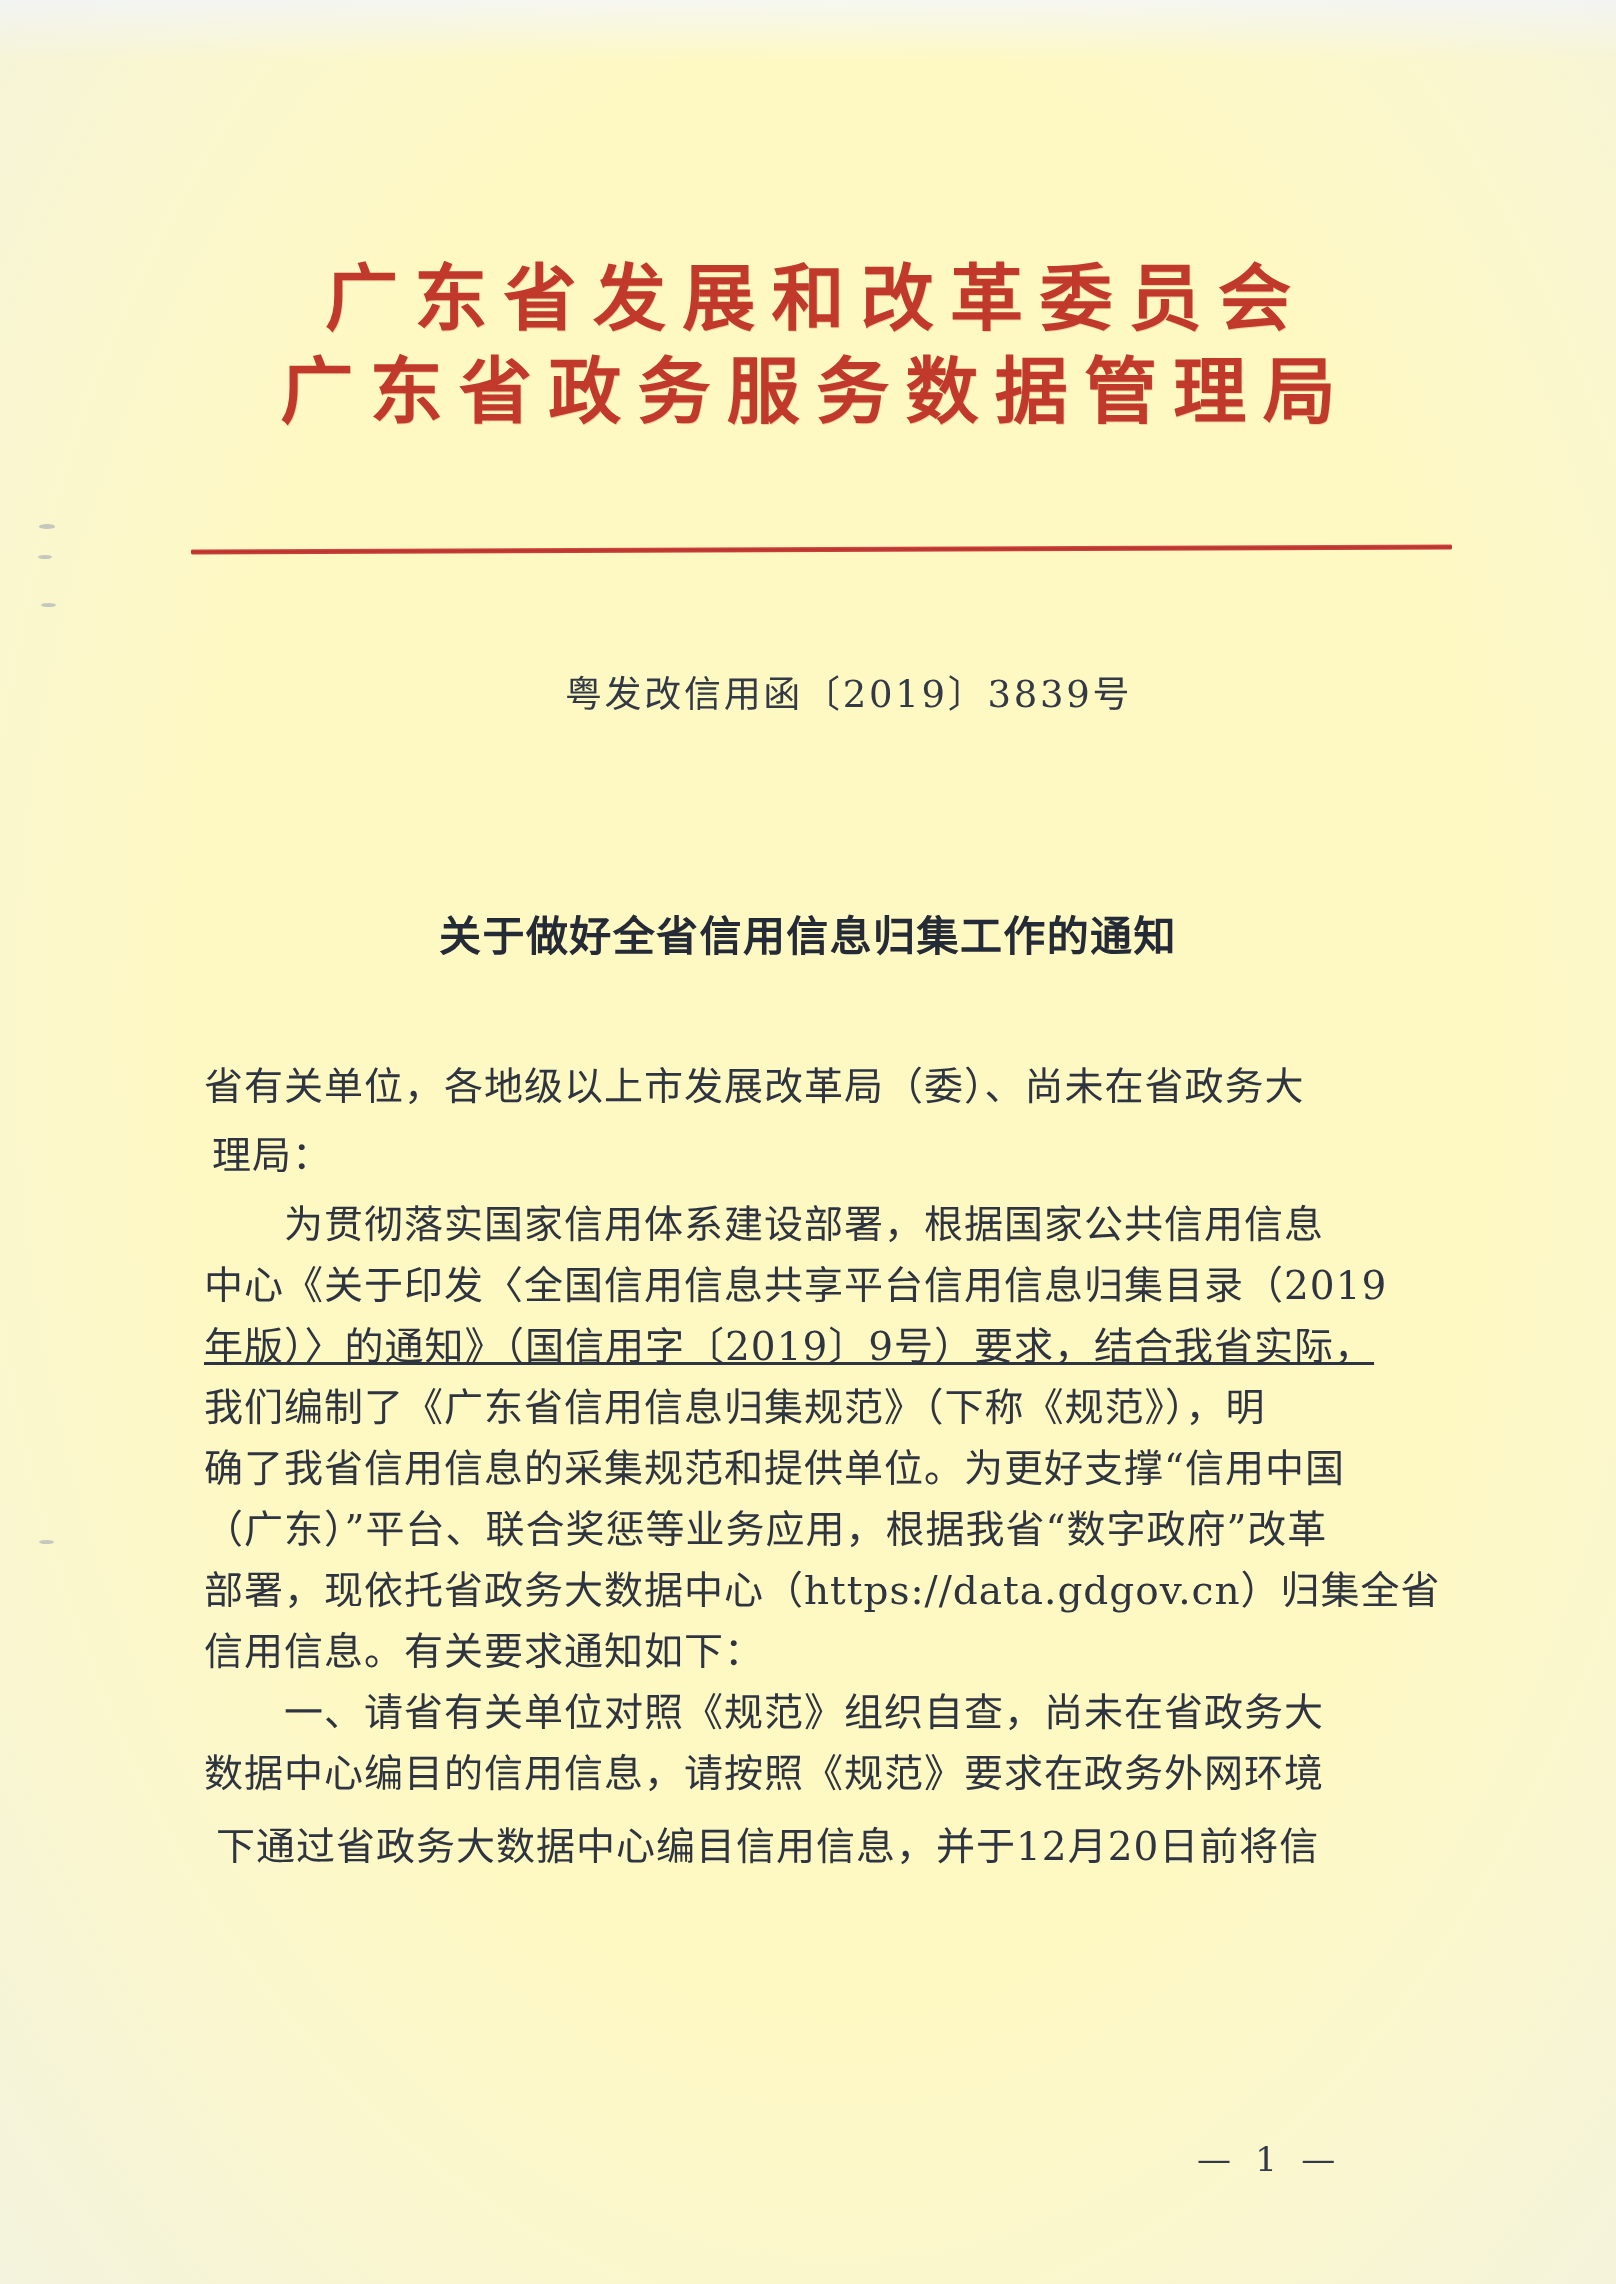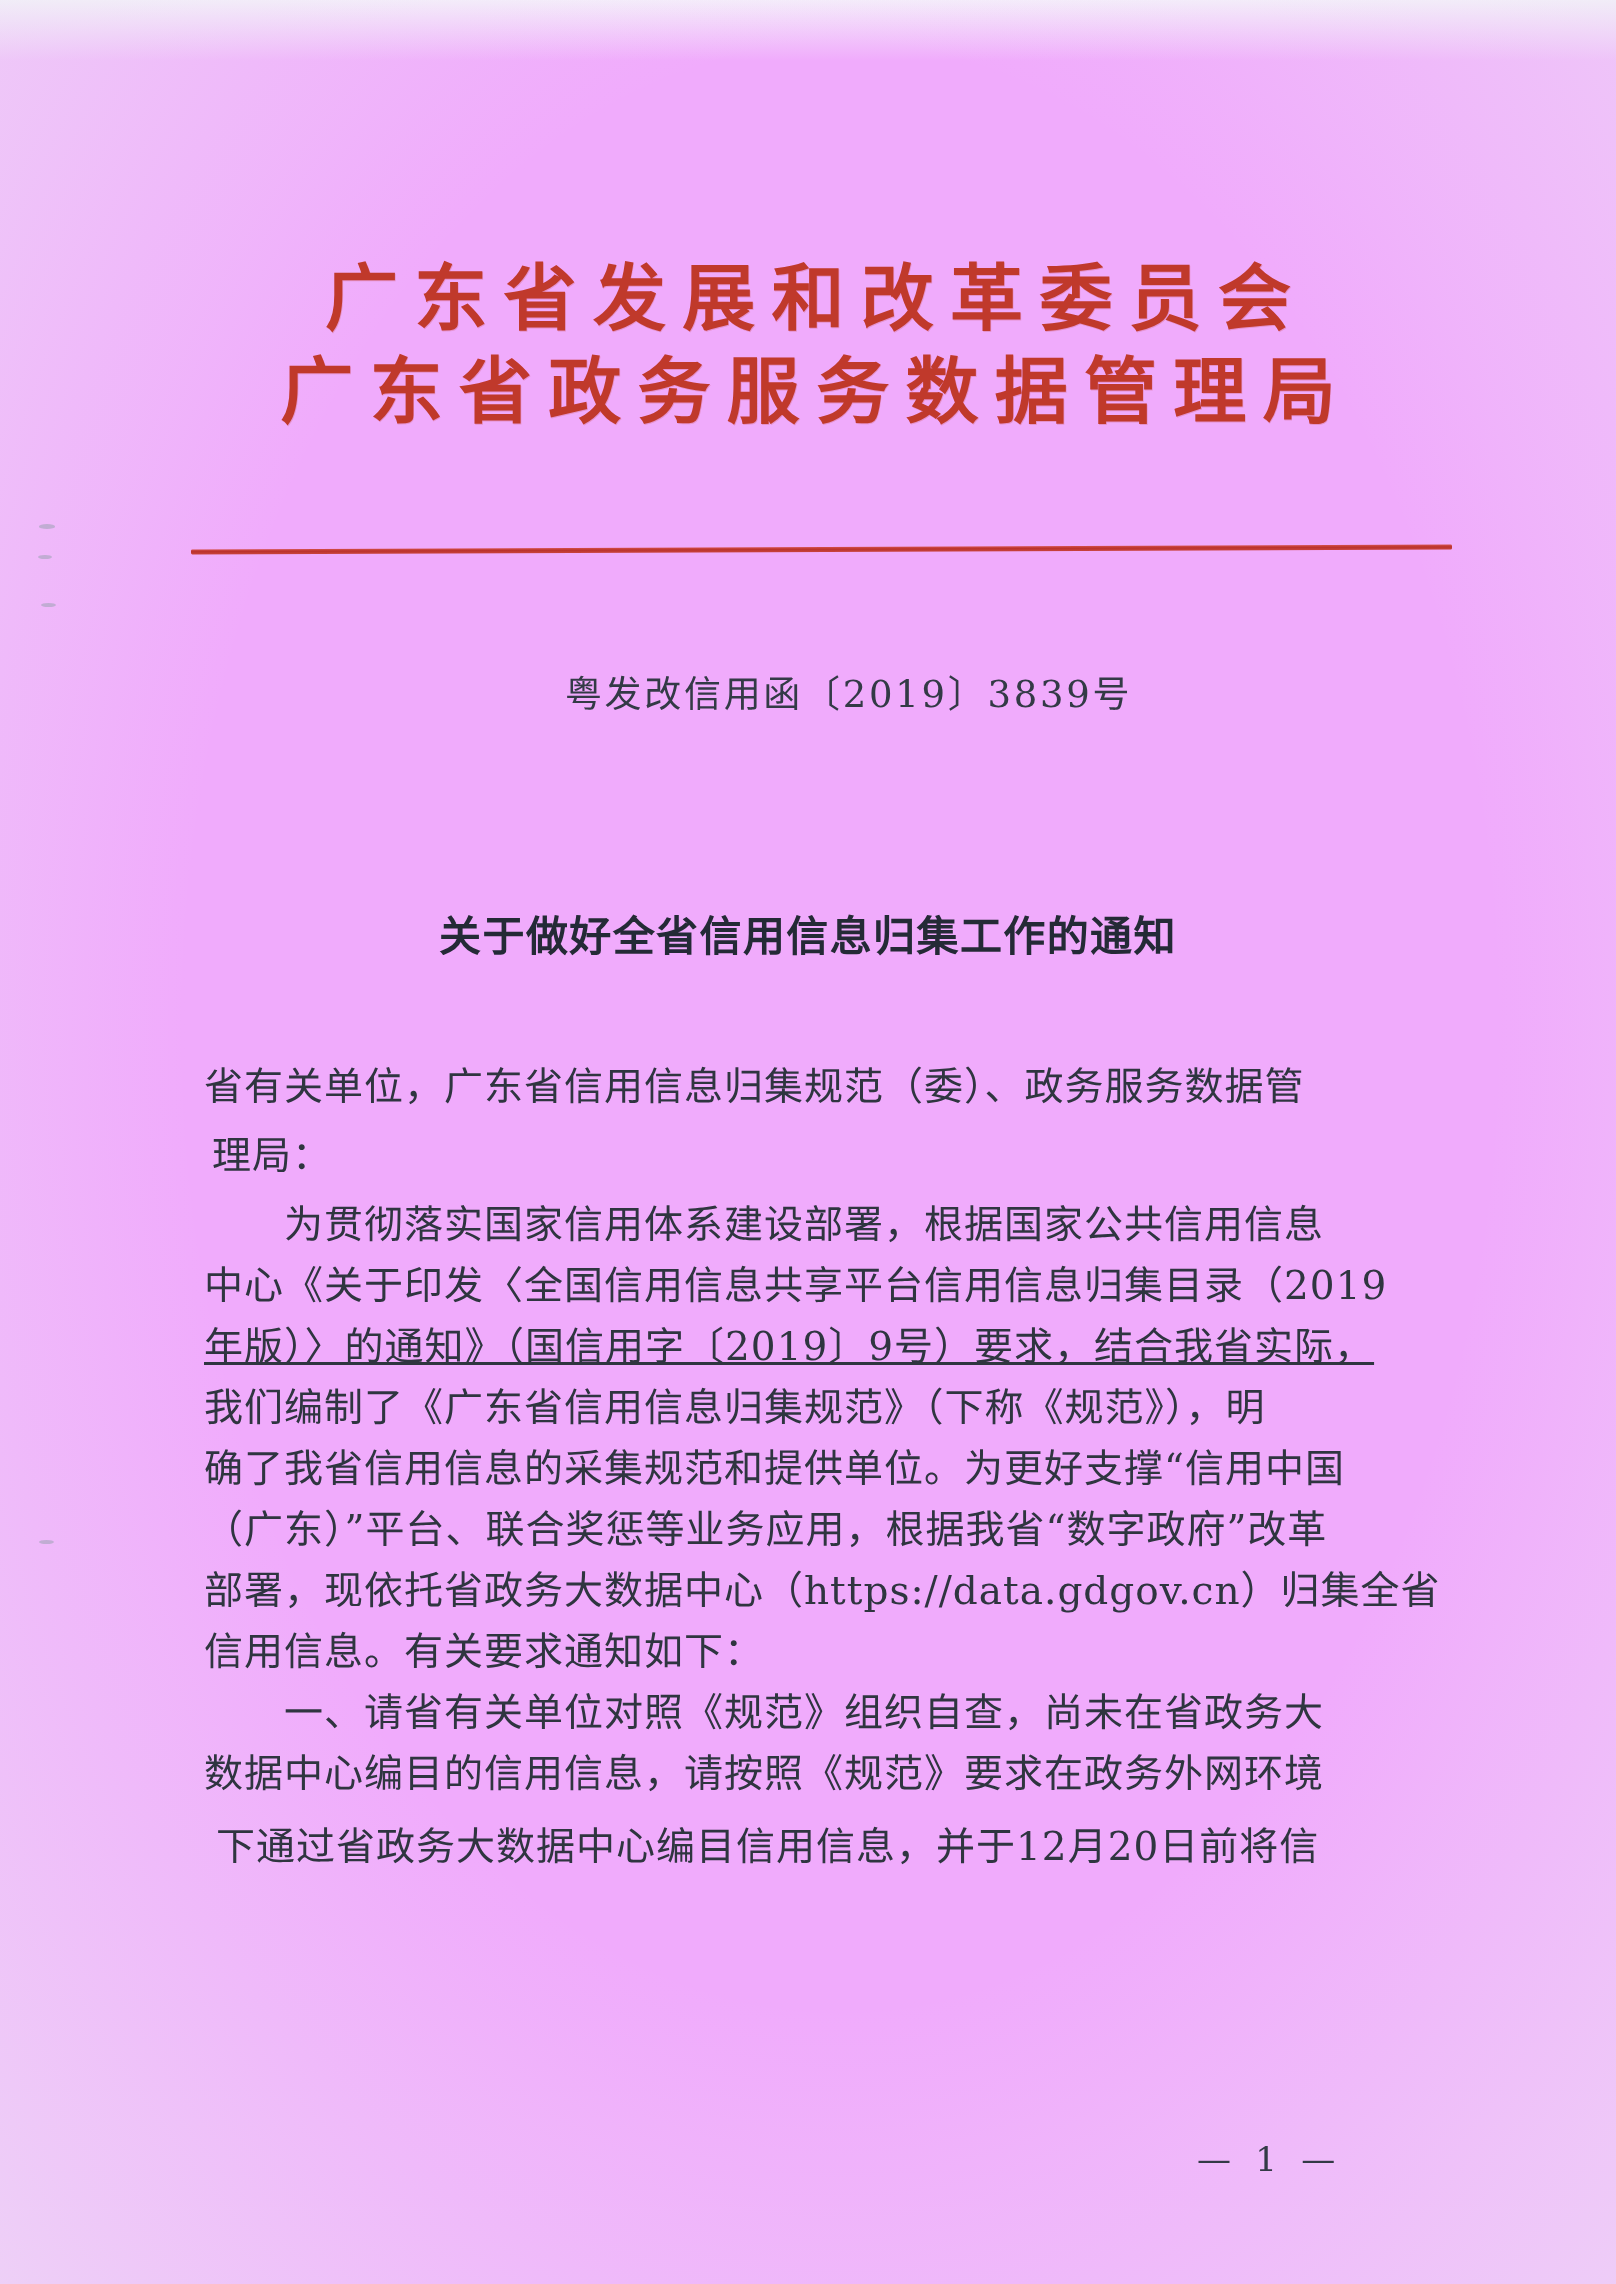--- a/index.html
+++ b/index.html
@@ -9,21 +9,21 @@
     background: #ffffff;
   }
   body {
     font-family: "DejaVu Serif", "Liberation Serif", serif;
   }
 
   .page {
     position: relative;
     width: 1616px;
     height: 2284px;
-    background: #f0abfc;
+    background: #fef9c3;
     overflow: hidden;
     box-sizing: border-box;
   }
 
   
   .scan-tint {
     position: absolute;
     inset: 0;
     pointer-events: none;
     background:
@@ -152,21 +152,21 @@
     <div class="org-line">广东省政务服务数据管理局</div>
   </header>
 
   <div class="red-rule"></div>
 
   <div class="doc-number">粤发改信用函〔2019〕3839号</div>
 
   <h1 class="doc-title">关于做好全省信用信息归集工作的通知</h1>
 
   <section class="body-block">
-      <p class="body-line" style="margin: 0px;">省有关单位，广东省信用信息归集规范（委）、政务服务数据管</p>
+      <p class="body-line" style="margin: 0px;">省有关单位，各地级以上市发展改革局（委）、尚未在省政务大</p>
       <p class="body-line" style="margin: 8px;">理局：</p>
       <p class="body-line indent" style="margin: 0px;">为贯彻落实国家信用体系建设部署，根据国家公共信用信息</p>
       <p class="body-line" style="margin: 0px;">中心《关于印发〈全国信用信息共享平台信用信息归集目录（2019</p>
       <p class="body-line" style="margin: 0px; text-decoration: underline;">年版）〉的通知》（国信用字〔2019〕9号）要求，结合我省实际，</p>
       <p class="body-line" style="margin: 0px;">我们编制了《广东省信用信息归集规范》（下称《规范》），明</p>
       <p class="body-line" style="margin: 0px;">确了我省信用信息的采集规范和提供单位。为更好支撑“信用中国</p>
       <p class="body-line" style="margin: 0px;">（广东）”平台、联合奖惩等业务应用，根据我省“数字政府”改革</p>
       <p class="body-line" style="margin: 0px;">部署，现依托省政务大数据中心（https://data.gdgov.cn）归集全省</p>
       <p class="body-line" style="margin: 0px;">信用信息。有关要求通知如下：</p>
       <p class="body-line indent" style="margin: 0px;">一、请省有关单位对照《规范》组织自查，尚未在省政务大</p>

